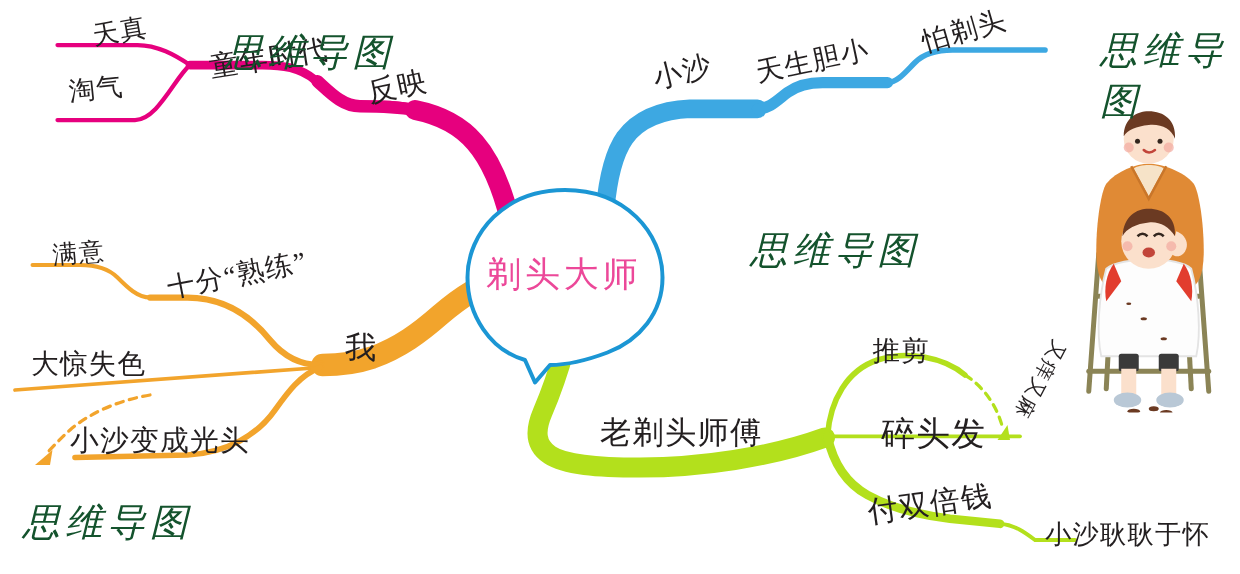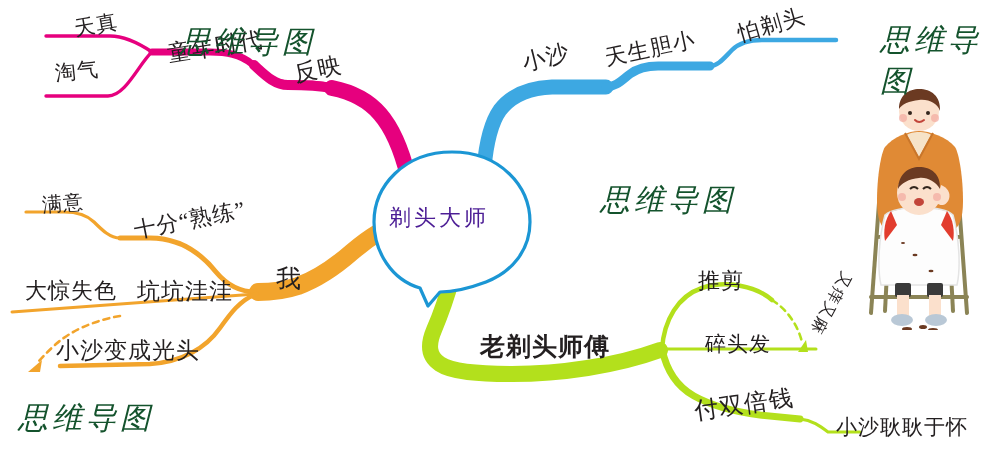--- a/index.html
+++ b/index.html
@@ -28,24 +28,24 @@
     position: absolute;
     color: #231f20;
     font-family: "Liberation Serif", "DejaVu Serif", serif;
     white-space: nowrap;
     line-height: 1;
     letter-spacing: 1px;
     user-select: none;
   }
   .center-label {
     position: absolute;
-    color: #4c1d95;
+    color: #ec4899;
     font-family: "Liberation Serif", "DejaVu Serif", serif;
     white-space: nowrap;
-    font-size: 22px;
+    font-size: 28px;
     letter-spacing: 3px;
     line-height: 1;
   }
   .wm {
     position: absolute;
     color: #14532d;
     font-family: "Liberation Sans", sans-serif;
     font-size: 30px;
     letter-spacing: 4px;
     user-select: none;
@@ -178,27 +178,26 @@
   <div class="node-label" style="left:74px; top:15px; font-size:21px; transform:rotate(-10deg);">天真</div>
   <div class="node-label" style="left:55px; top:61px; font-size:21px; transform:rotate(-6deg);">淘气</div>
 
   <div class="node-label" style="left:522px; top:46px; font-size:23px; transform:rotate(-14deg);">小沙</div>
   <div class="node-label" style="left:604px; top:38px; font-size:22px; transform:rotate(-12deg);">天生胆小</div>
   <div class="node-label" style="left:737px; top:14px; font-size:22px; transform:rotate(-16deg);">怕剃头</div>
 
   <div class="node-label" style="left:276px; top:266px; font-size:25px;">我</div>
   <div class="node-label" style="left:133px; top:209px; font-size:22px; transform:rotate(-11deg);">十分“熟练”</div>
   <div class="node-label" style="left:42px; top:193px; font-size:20px; transform:rotate(-5deg);">满意</div>
-  <div class="node-label" style="left:137px; top:280px; font-size:23px;">坑坑洼洼</div>
   <div class="node-label" style="left:25px; top:280px; font-size:22px;">大惊失色</div>
-  <div class="node-label" style="left:56px; top:341px; font-size:23px;font-family:Liberation Mono, monospace;">小沙变成光头</div>
-
-  <div class="node-label" style="left:480px; top:334px; font-size:25px;font-weight:bold;">老剃头师傅</div>
+  <div class="node-label" style="left:56px; top:341px; font-size:23px;">小沙变成光头</div>
+
+  <div class="node-label" style="left:480px; top:334px; font-size:25px;">老剃头师傅</div>
   <div class="node-label" style="left:698px; top:270px; font-size:22px;">推剪</div>
-  <div class="node-label" style="left:705px; top:334px; font-size:21px;font-family:Liberation Serif, serif;">碎头发</div>
+  <div class="node-label" style="left:705px; top:334px; font-size:27px;font-family:Liberation Serif, serif;">碎头发</div>
   <div class="node-label" style="left:694px; top:392px; font-size:24px; transform:rotate(-8deg);">付双倍钱</div>
   <div class="node-label" style="left:797px; top:295px; font-size:16px; transform:rotate(118deg);">又痒又麻</div>
   <div class="node-label" style="left:836px; top:407px; font-size:21px;margin-top:10px;">小沙耿耿于怀</div>
 
   <svg class="illus" style="left:855px; top:85px;" width="130" height="245" viewBox="0 0 130 245">
 
     <g stroke="#8B8456" stroke-width="4" fill="none" stroke-linecap="round">
       <line x1="24" y1="118" x2="16" y2="228"></line>
       <line x1="104" y1="118" x2="112" y2="228"></line>
       <line x1="34" y1="150" x2="30" y2="226"></line>

